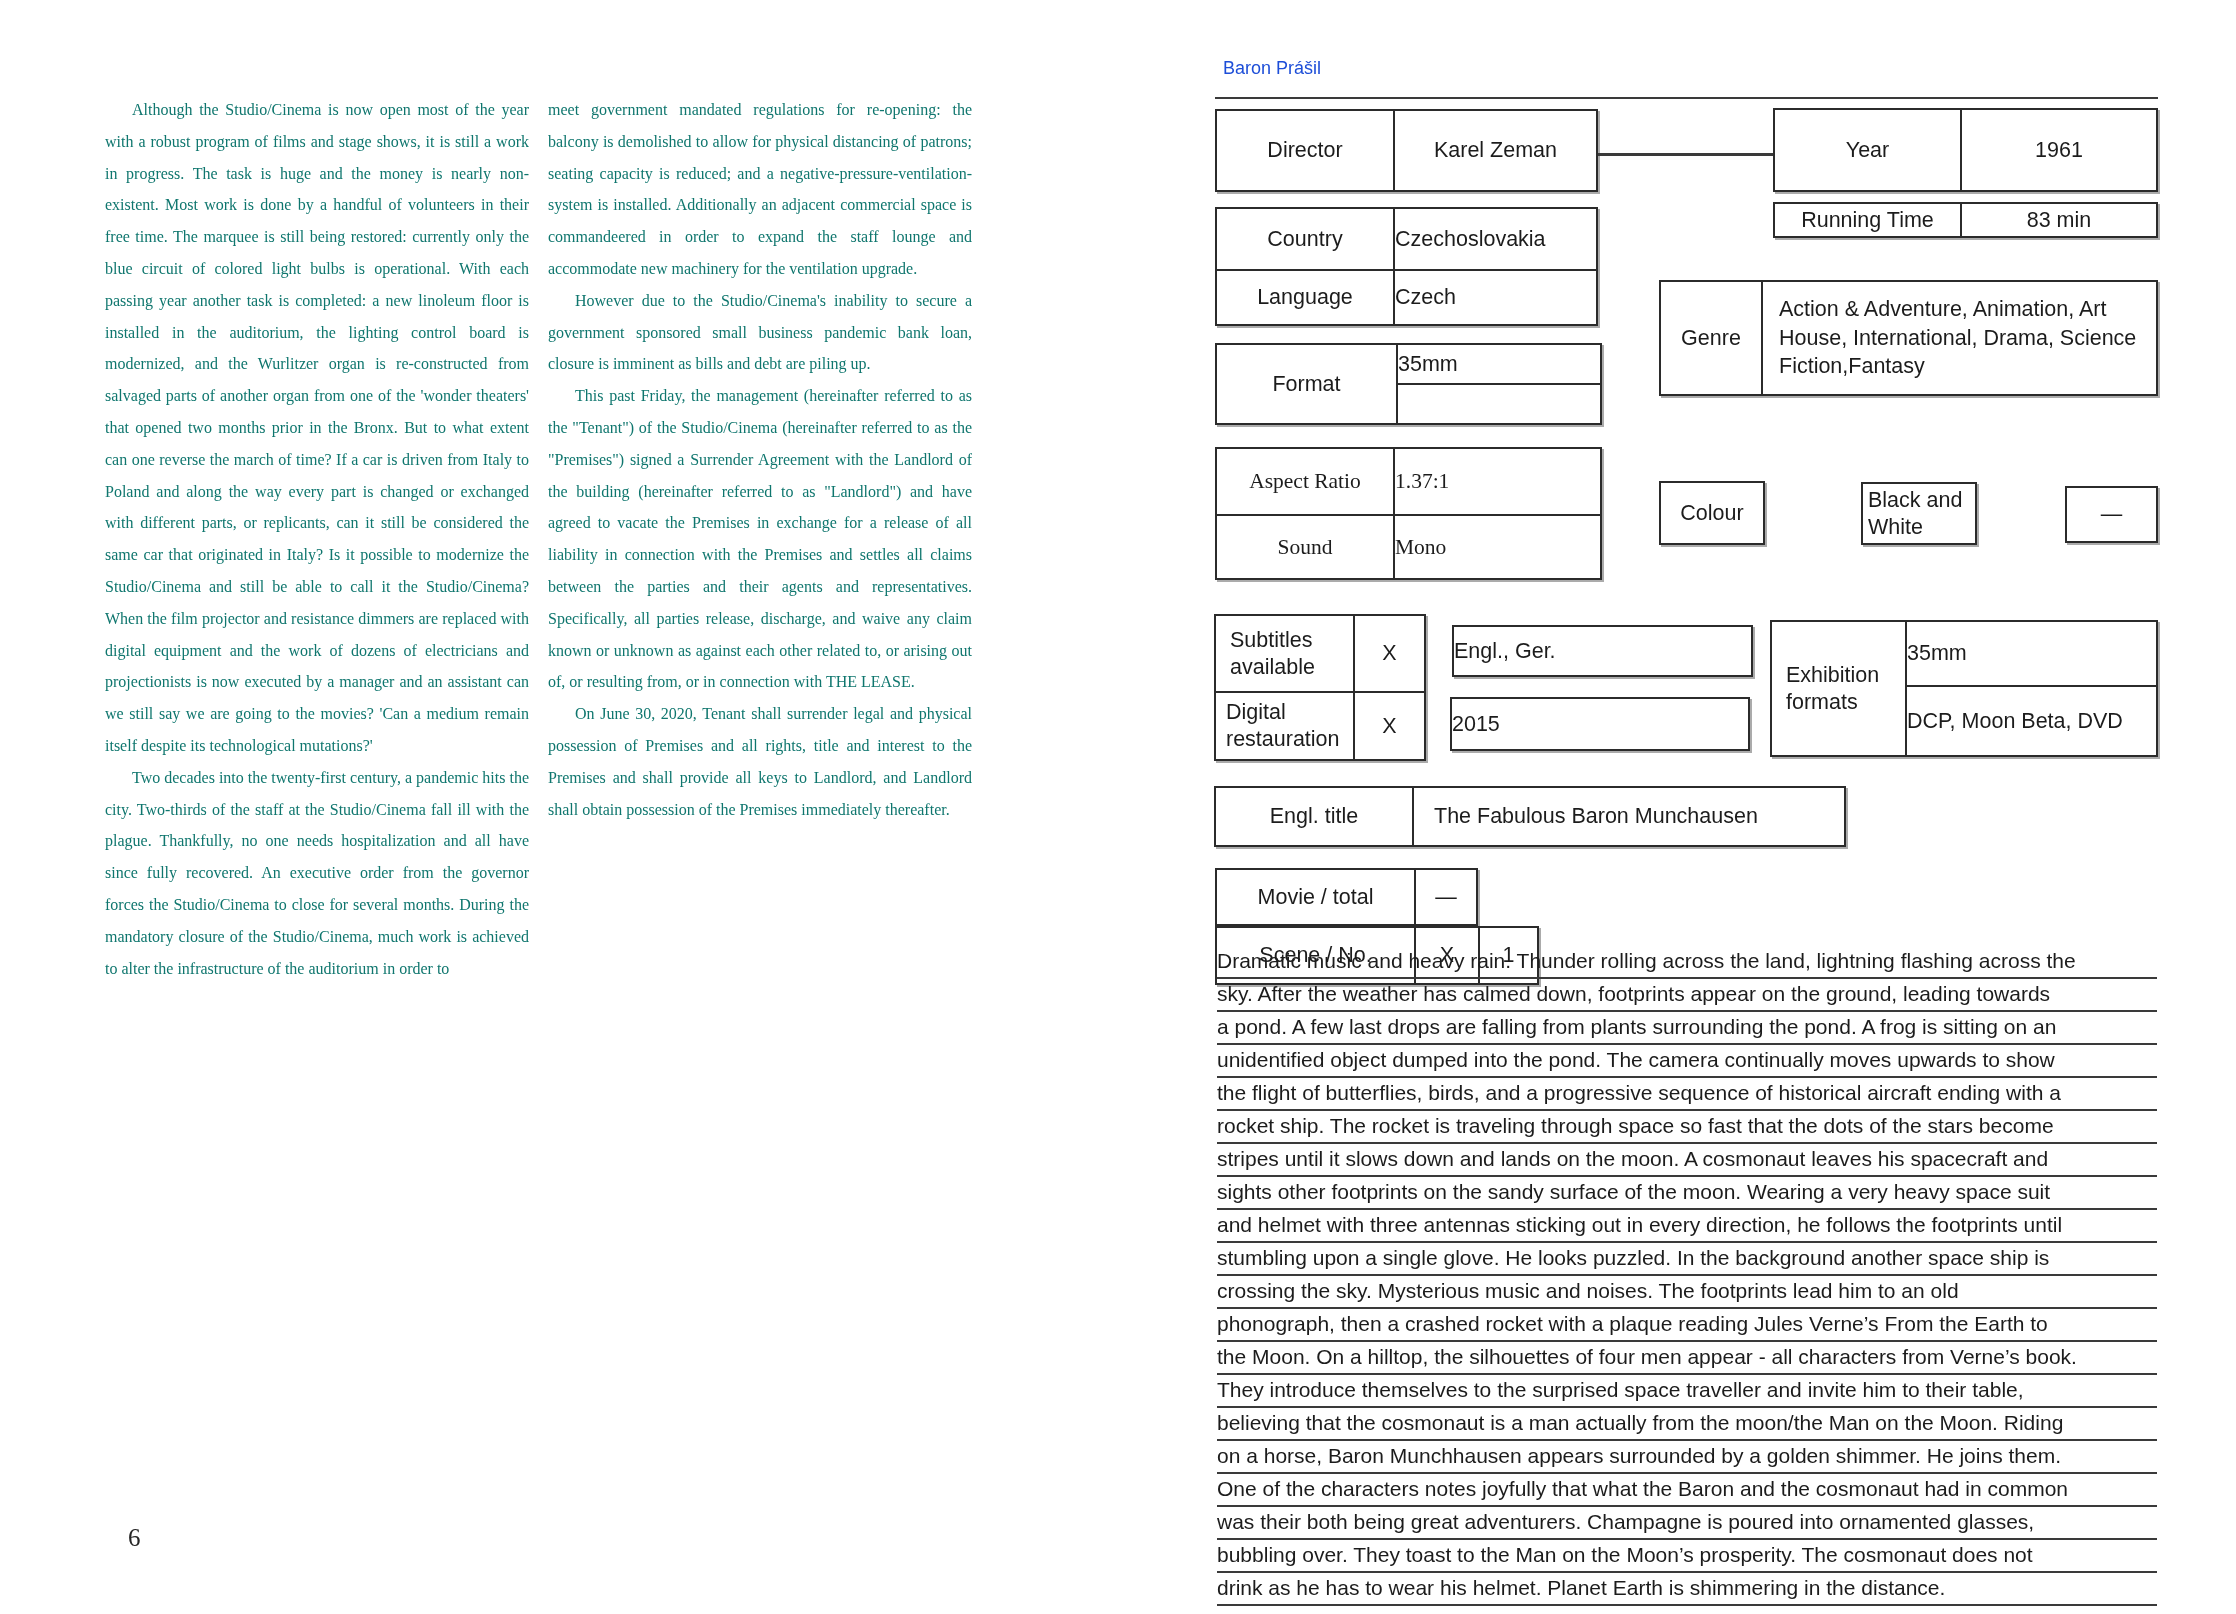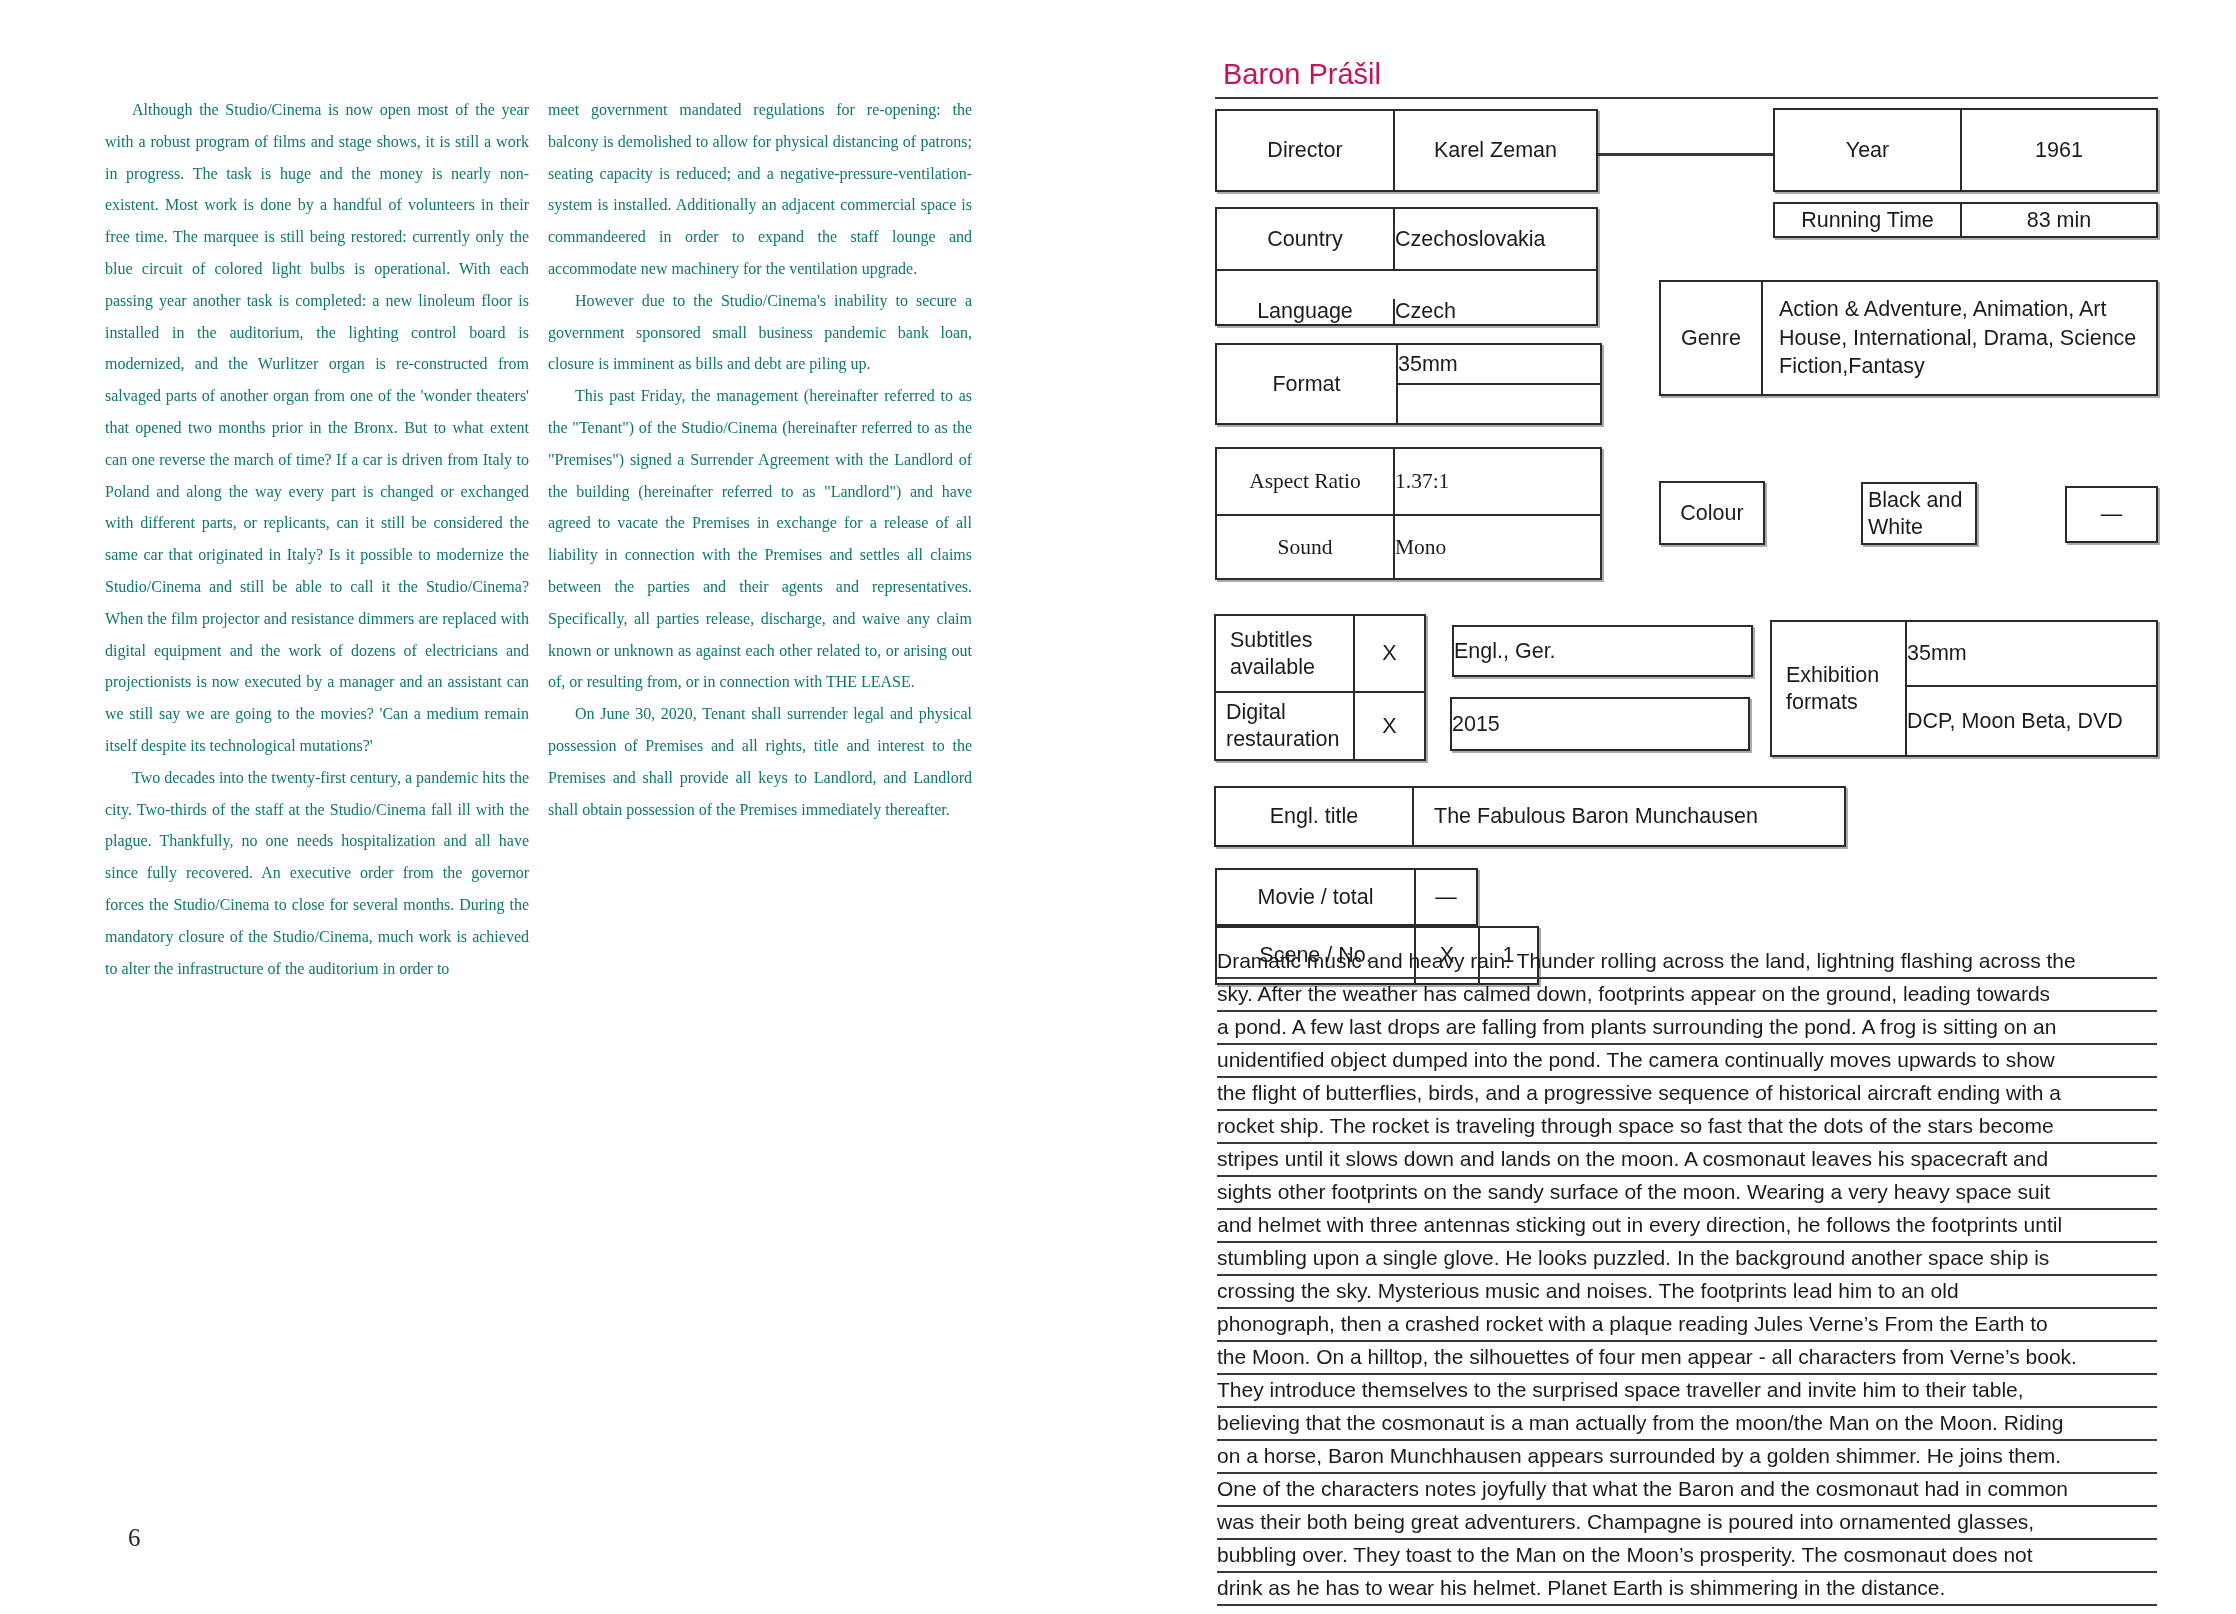--- a/index.html
+++ b/index.html
@@ -7,21 +7,21 @@
           font-family:"Liberation Sans",sans-serif;}
   
   .textcol{position:absolute;top:94px;width:424px;height:1470px;overflow:hidden;
            font-family:"Liberation Serif",serif;font-size:16px;line-height:31.8px;
            color:#0f766e;text-align:justify;}
   .para{margin:0;}
   .para.indent{text-indent:27px;}
   .page-number{position:absolute;left:128px;top:1524px;
                font-family:"Liberation Serif",serif;font-size:25px;color:#262626;}
   
-  .ftitle{position:absolute;left:1223px;top:58px;font-size:29px;color:#be185d;}
+  .ftitle{position:absolute;left:1223px;top:58px;font-size:18px;color:#1d4ed8;}
   .trule{position:absolute;left:1215px;top:97px;width:943px;height:2px;background:#3a3a3a;}
   .fbox{position:absolute;border:2px solid #2b2b2b;background:#fff;display:flex;
         box-sizing:border-box;box-shadow:2px 2px 0 #ababab;font-size:21.5px;color:#1c1c1c;}
   .cell{display:flex;align-items:center;justify-content:center;box-sizing:border-box;}
   .vline{border-right:2px solid #2b2b2b;}
   .hline{border-bottom:2px solid #2b2b2b;}
   .val-left{justify-content:flex-start;}
   .lab-left{justify-content:flex-start;padding-left:14px;text-align:left;line-height:1.25;}
   .rcol{display:flex;flex-direction:column;flex:1;}
   .connector{position:absolute;left:1598px;top:153px;width:175px;height:3px;background:#3a3a3a;}
@@ -69,21 +69,21 @@
     <div class="fbox" style="left:1773px;top:202px;width:385px;height:36px;">
       <div class="cell vline" style="width:187px;">Running Time</div>
       <div class="cell" style="flex:1;">83 min</div>
     </div>
 
     <div class="fbox" style="left:1215px;top:207px;width:383px;height:119px;flex-direction:column;">
       <div style="display:flex;height:60px;" class="hline">
         <div class="cell vline" style="width:178px;">Country</div>
         <div class="cell val-left" style="flex:1;">Czechoslovakia</div>
       </div>
-      <div style="display:flex;flex:1;align-items:flex-end;">
+      <div style="display:flex;flex:1;">
         <div class="cell vline" style="width:178px;">Language</div>
         <div class="cell val-left" style="flex:1;">Czech</div>
       </div>
     </div>
 
     <div class="fbox" style="left:1215px;top:343px;width:387px;height:82px;">
       <div class="cell vline" style="width:181px;">Format</div>
       <div class="rcol">
         <div class="cell val-left hline" style="height:40px;">35mm</div>
         <div class="cell" style="flex:1;"></div>

